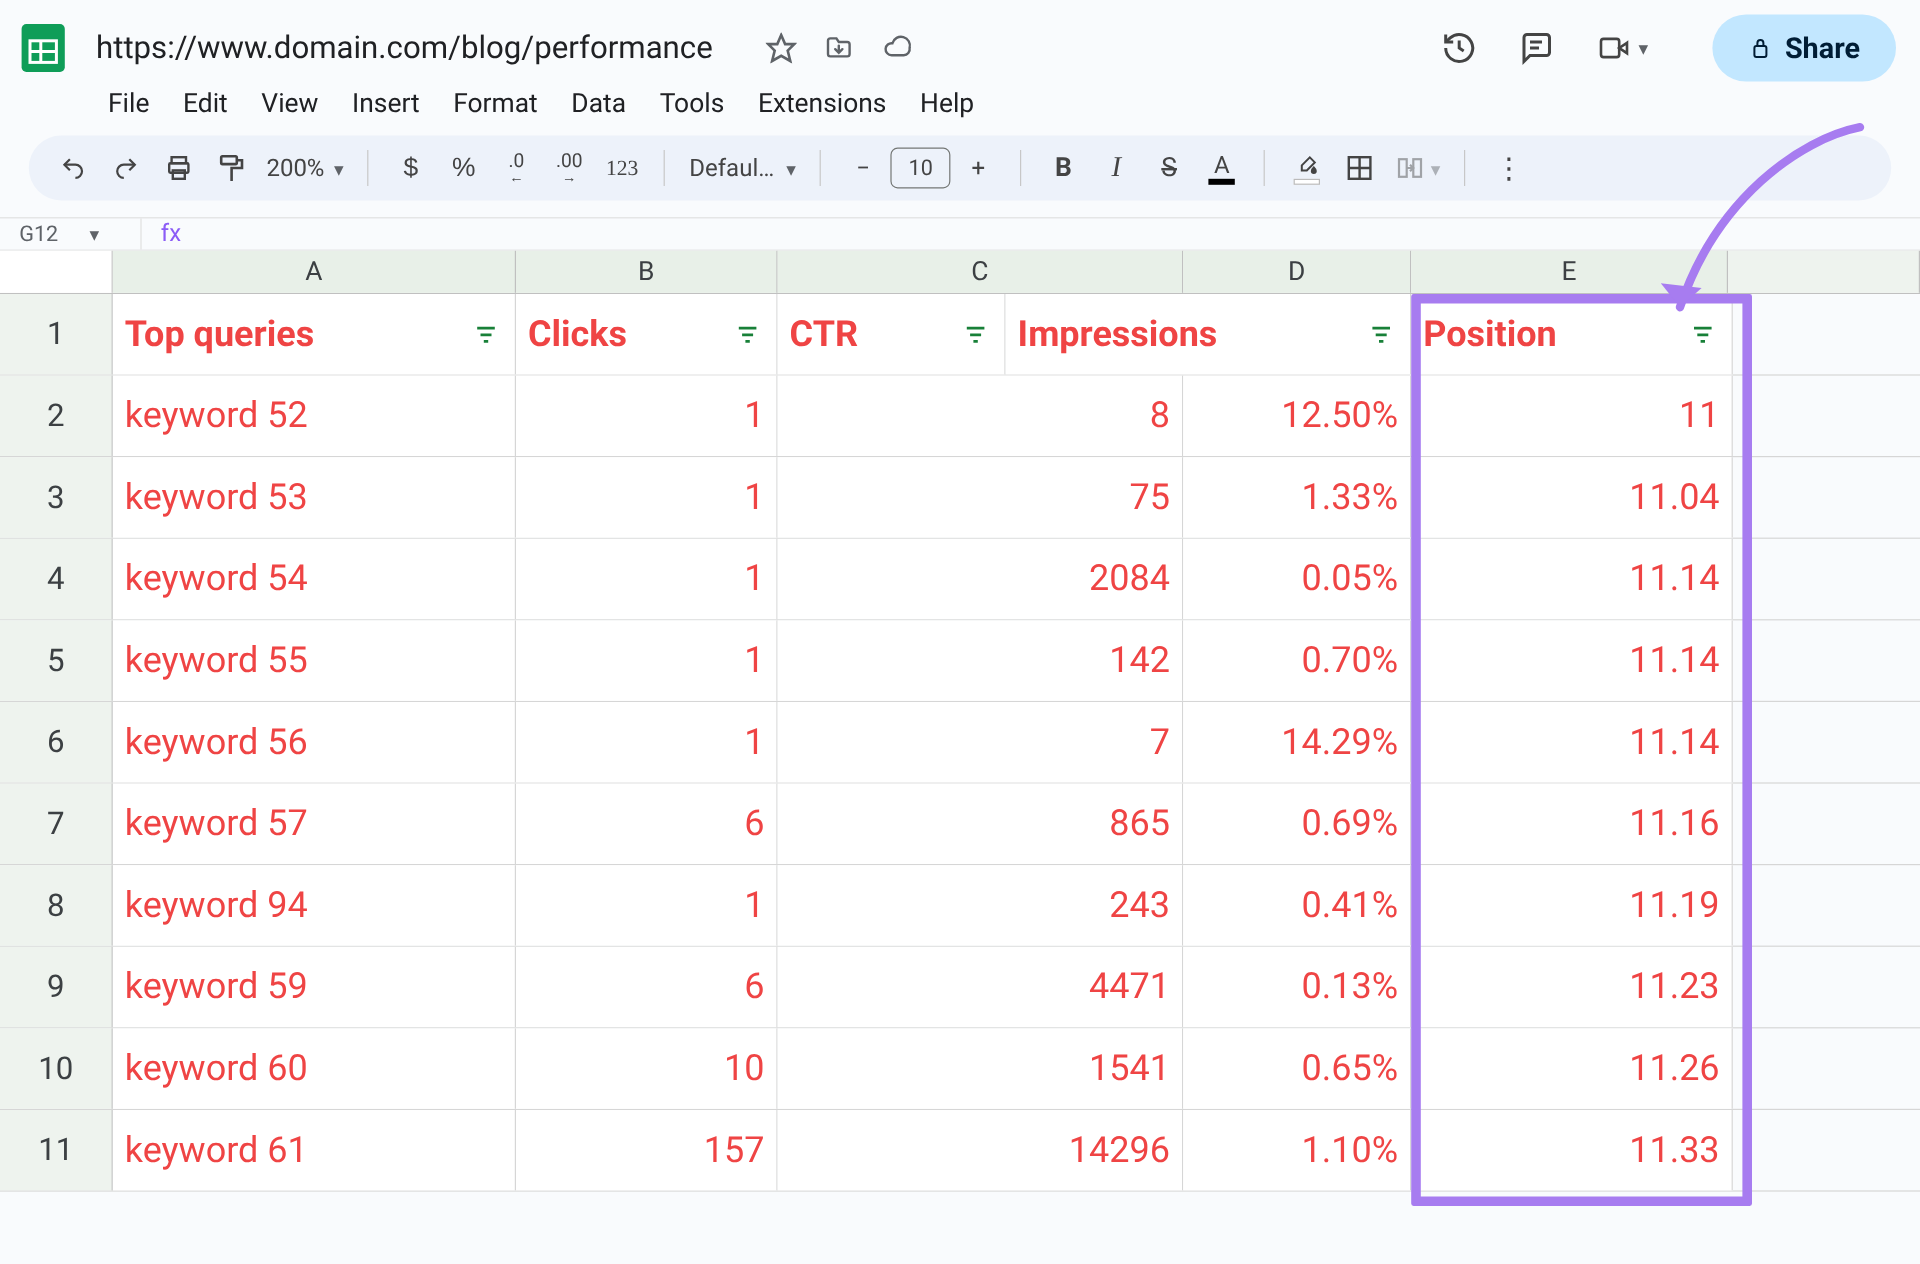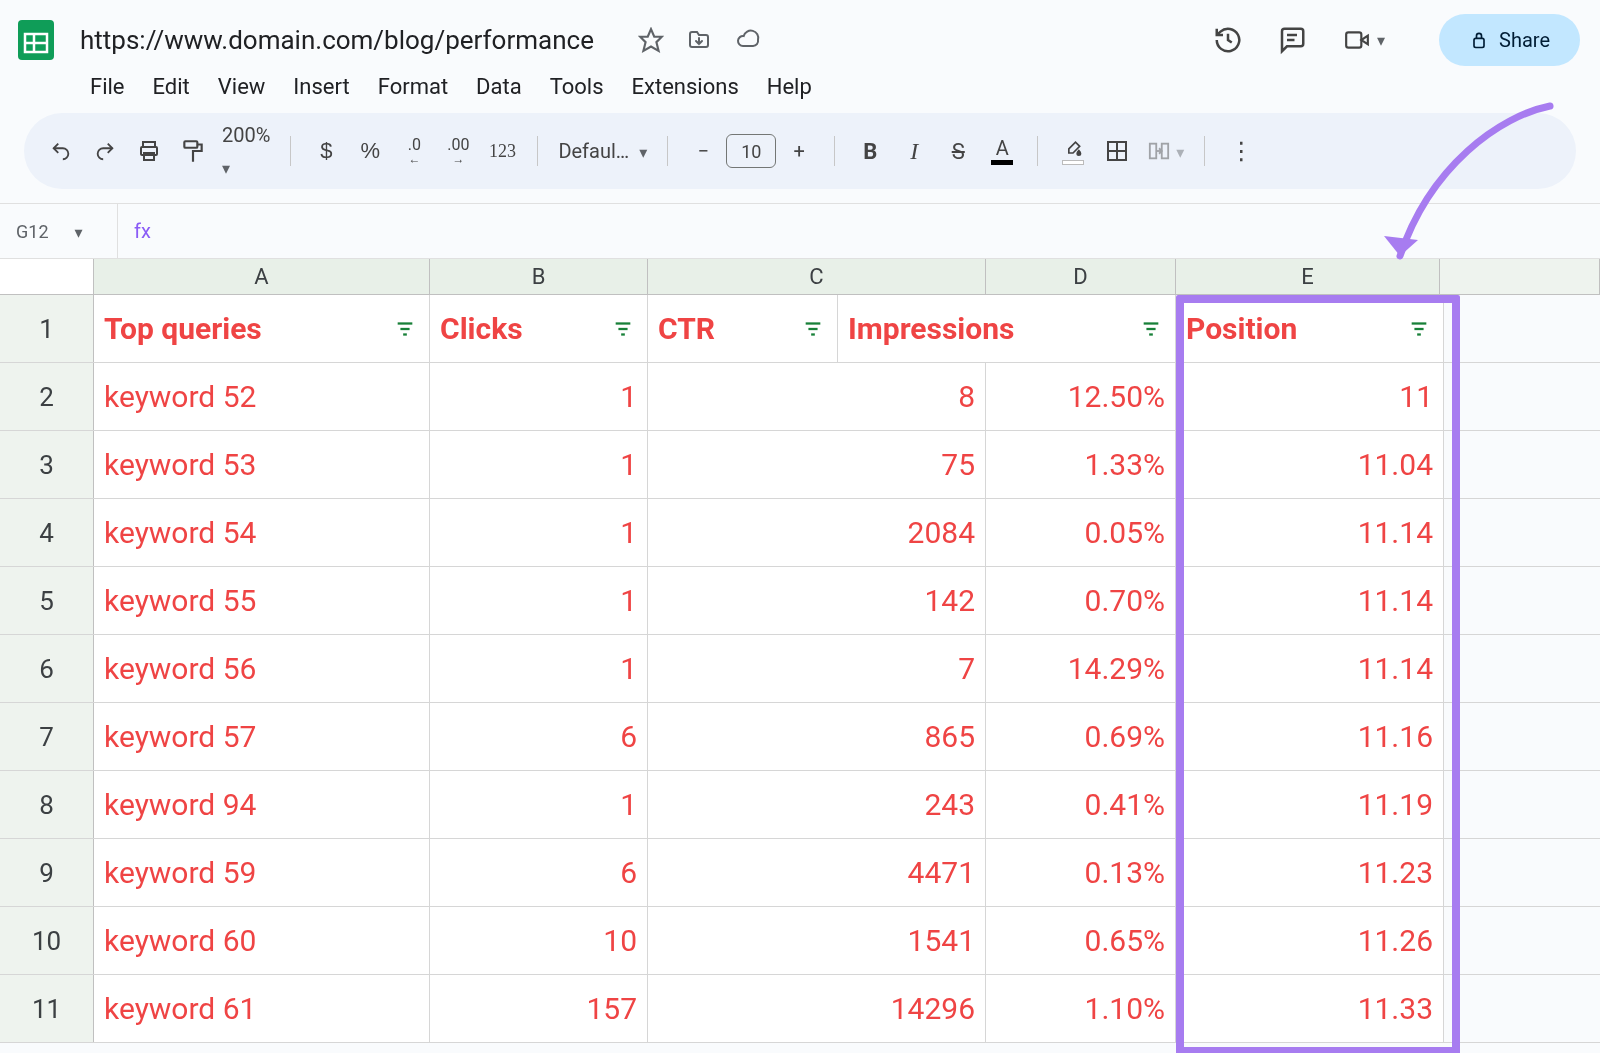--- a/index.html
+++ b/index.html
@@ -40,21 +40,21 @@
   .right-icons {
     display: flex; gap: 34px; align-items: center; color: #444;
   }
   .icon-wrap { display:flex; align-items:center; gap:4px; }
   .share-btn {
     display: flex; align-items: center; gap: 10px;
     background: #c2e7ff;
     color: #001d35;
     border-radius: 40px;
     padding: 14px 30px;
-    font-size: 20px; font-weight: 400;
+    font-size: 24px; font-weight: 700;
     margin-left: 20px;
   }
 
   
   .menubar {
     display: flex; gap: 28px;
     padding: 6px 0 10px 90px;
     font-size: 22px;
     color: #202124;
   }
@@ -73,43 +73,43 @@
     font-size: 20px;
     position: relative;
   }
   .toolbar-wrap .sep {
     width: 1px; height: 30px; background: #c7c7c7; margin: 0 6px;
   }
   .toolbar-wrap .btn {
     display: flex; align-items: center; justify-content: center;
     min-width: 30px; height: 30px; cursor: pointer;
   }
-  .zoom { display:flex; align-items:flex-start; gap:8px;flex-direction:column; }
+  .zoom { display:flex; align-items:flex-start; gap:8px; }
   .zoom span { font-size:20px; }
   .font-sel { display:flex; align-items:center; gap:10px; font-size:20px;text-align:right; }
   .fontsize {
     display:flex; align-items:center; gap:8px;
   }
   .fontsize .box {
     border:1px solid #747775; border-radius:6px;
     width:50px; height:34px; display:flex; align-items:center; justify-content:center;
     font-size:18px; background:#edf2fa;
   }
   .more-vert { font-size: 24px; letter-spacing: -2px; }
 
   
   .ic { font-family: Arial, sans-serif; }
 
   
   .namebox-row {
-    display:flex; align-items:center;
+    display:flex; 
     border-top:1px solid #e0e0e0;
     border-bottom:1px solid #e0e0e0;
     margin-top: 14px;
-    height: 56px;
+    height: 28px;
     font-size: 18px;
     color:#5f6368;
   }
   .namebox {
     width: 118px; padding-left: 16px;
     display:flex; align-items:center; gap:26px;
     border-right:1px solid #e0e0e0; height:100%;
   }
   .fx {
     padding-left: 16px; color:#8b5cf6; font-size:20px;

